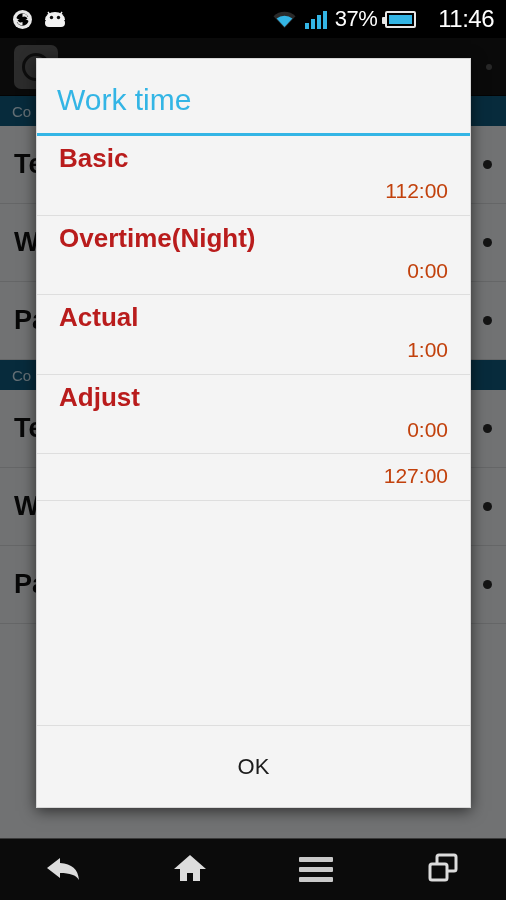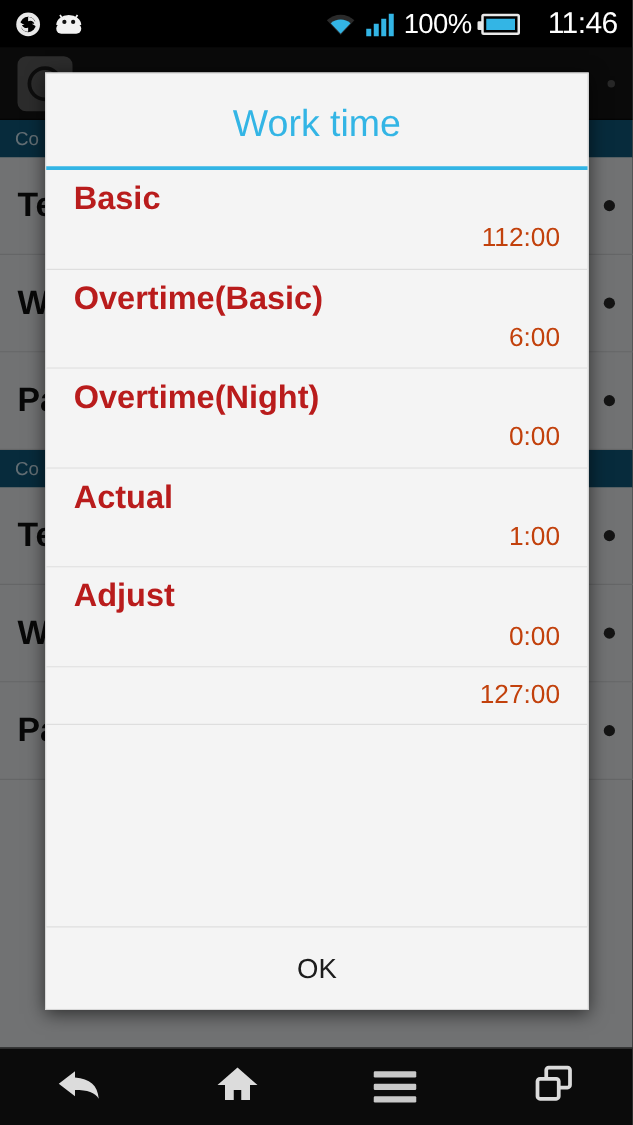--- a/index.html
+++ b/index.html
@@ -85,34 +85,34 @@
   }
 
   
   .dialog {
     position:absolute; left:36px; top:58px; width:435px; height:750px;
     background:#f4f4f4; z-index:40;
     box-shadow:0 3px 14px rgba(0,0,0,0.6);
     display:flex; flex-direction:column;
     border:1px solid #d7d7d7;
   }
-  .dlg-title-wrap { padding:24px 20px 16px 20px;text-align:center; }
+  .dlg-title-wrap { padding:24px 20px 16px 20px; }
   .dlg-title { color:#33b5e5; font-size:30px; font-weight:normal; }
   .dlg-rule { height:3px; background:#33b5e5; }
 
   .dlg-body { flex:1; overflow:hidden; }
   .wt-row {
     padding:6px 22px 10px 22px; border-bottom:1px solid #dedede; background:#f4f4f4;
   }
   .wt-label { font-size:26px; font-weight:bold; color:#b91c1c; line-height:1.28; }
   .wt-value { font-size:21px; color:#c2410c; text-align:right; line-height:1.3; margin-top:2px; }
 
   .dlg-footer {
     border-top:1px solid #dedede; background:#f4f4f4;
-    display:flex; align-items:center; justify-content:center; height:66px;
+    display:flex; align-items:center; justify-content:center; height:82px;
   }
   .ok-btn { font-size:22px; color:#1c1c1c; background:none; border:none; width:100%; height:100%; font-family:inherit; cursor:pointer; }
 
   
   .navbar {
     position:absolute; bottom:0; left:0; width:506px; height:62px;
     background:#0b0b0b; border-top:1px solid #3a3a3a;
     display:flex; align-items:center; z-index:70;
   }
   .navbtn { flex:1; display:flex; align-items:center; justify-content:center; height:100%; cursor:pointer; }
@@ -150,21 +150,21 @@
           <path d="M12.5 18 L1.5 6.2 a16 16 0 0 1 22 0 z" fill="#2a2a2a"></path>
           <path d="M12.5 17 L4.6 8.6 a12 12 0 0 1 15.8 0 z" fill="#33b5e5"></path>
         </svg>
       </span>
       <span class="ic-signal">
         <i></i>
           <i></i>
           <i></i>
           <i></i>
       </span>
-      <span class="sb-pct">100%</span>
+      <span class="sb-pct">37%</span>
       <span class="ic-batt">
           <span></span>
         </span>
       <span class="sb-clock">11:46</span>
     </div>
   </div>
 
   <div class="app">
 
     <div class="actionbar">
@@ -234,24 +234,20 @@
     </div>
     <div class="dlg-rule"></div>
 
     <div class="dlg-body">
 
       <div class="wt-row">
         <div class="wt-label">Basic</div>
         <div class="wt-value">112:00</div>
       </div>
       <div class="wt-row">
-        <div class="wt-label">Overtime(Basic)</div>
-        <div class="wt-value">6:00</div>
-      </div>
-      <div class="wt-row">
         <div class="wt-label">Overtime(Night)</div>
         <div class="wt-value">0:00</div>
       </div>
       <div class="wt-row">
         <div class="wt-label">Actual</div>
         <div class="wt-value">1:00</div>
       </div>
       <div class="wt-row">
         <div class="wt-label">Adjust</div>
         <div class="wt-value">0:00</div>

